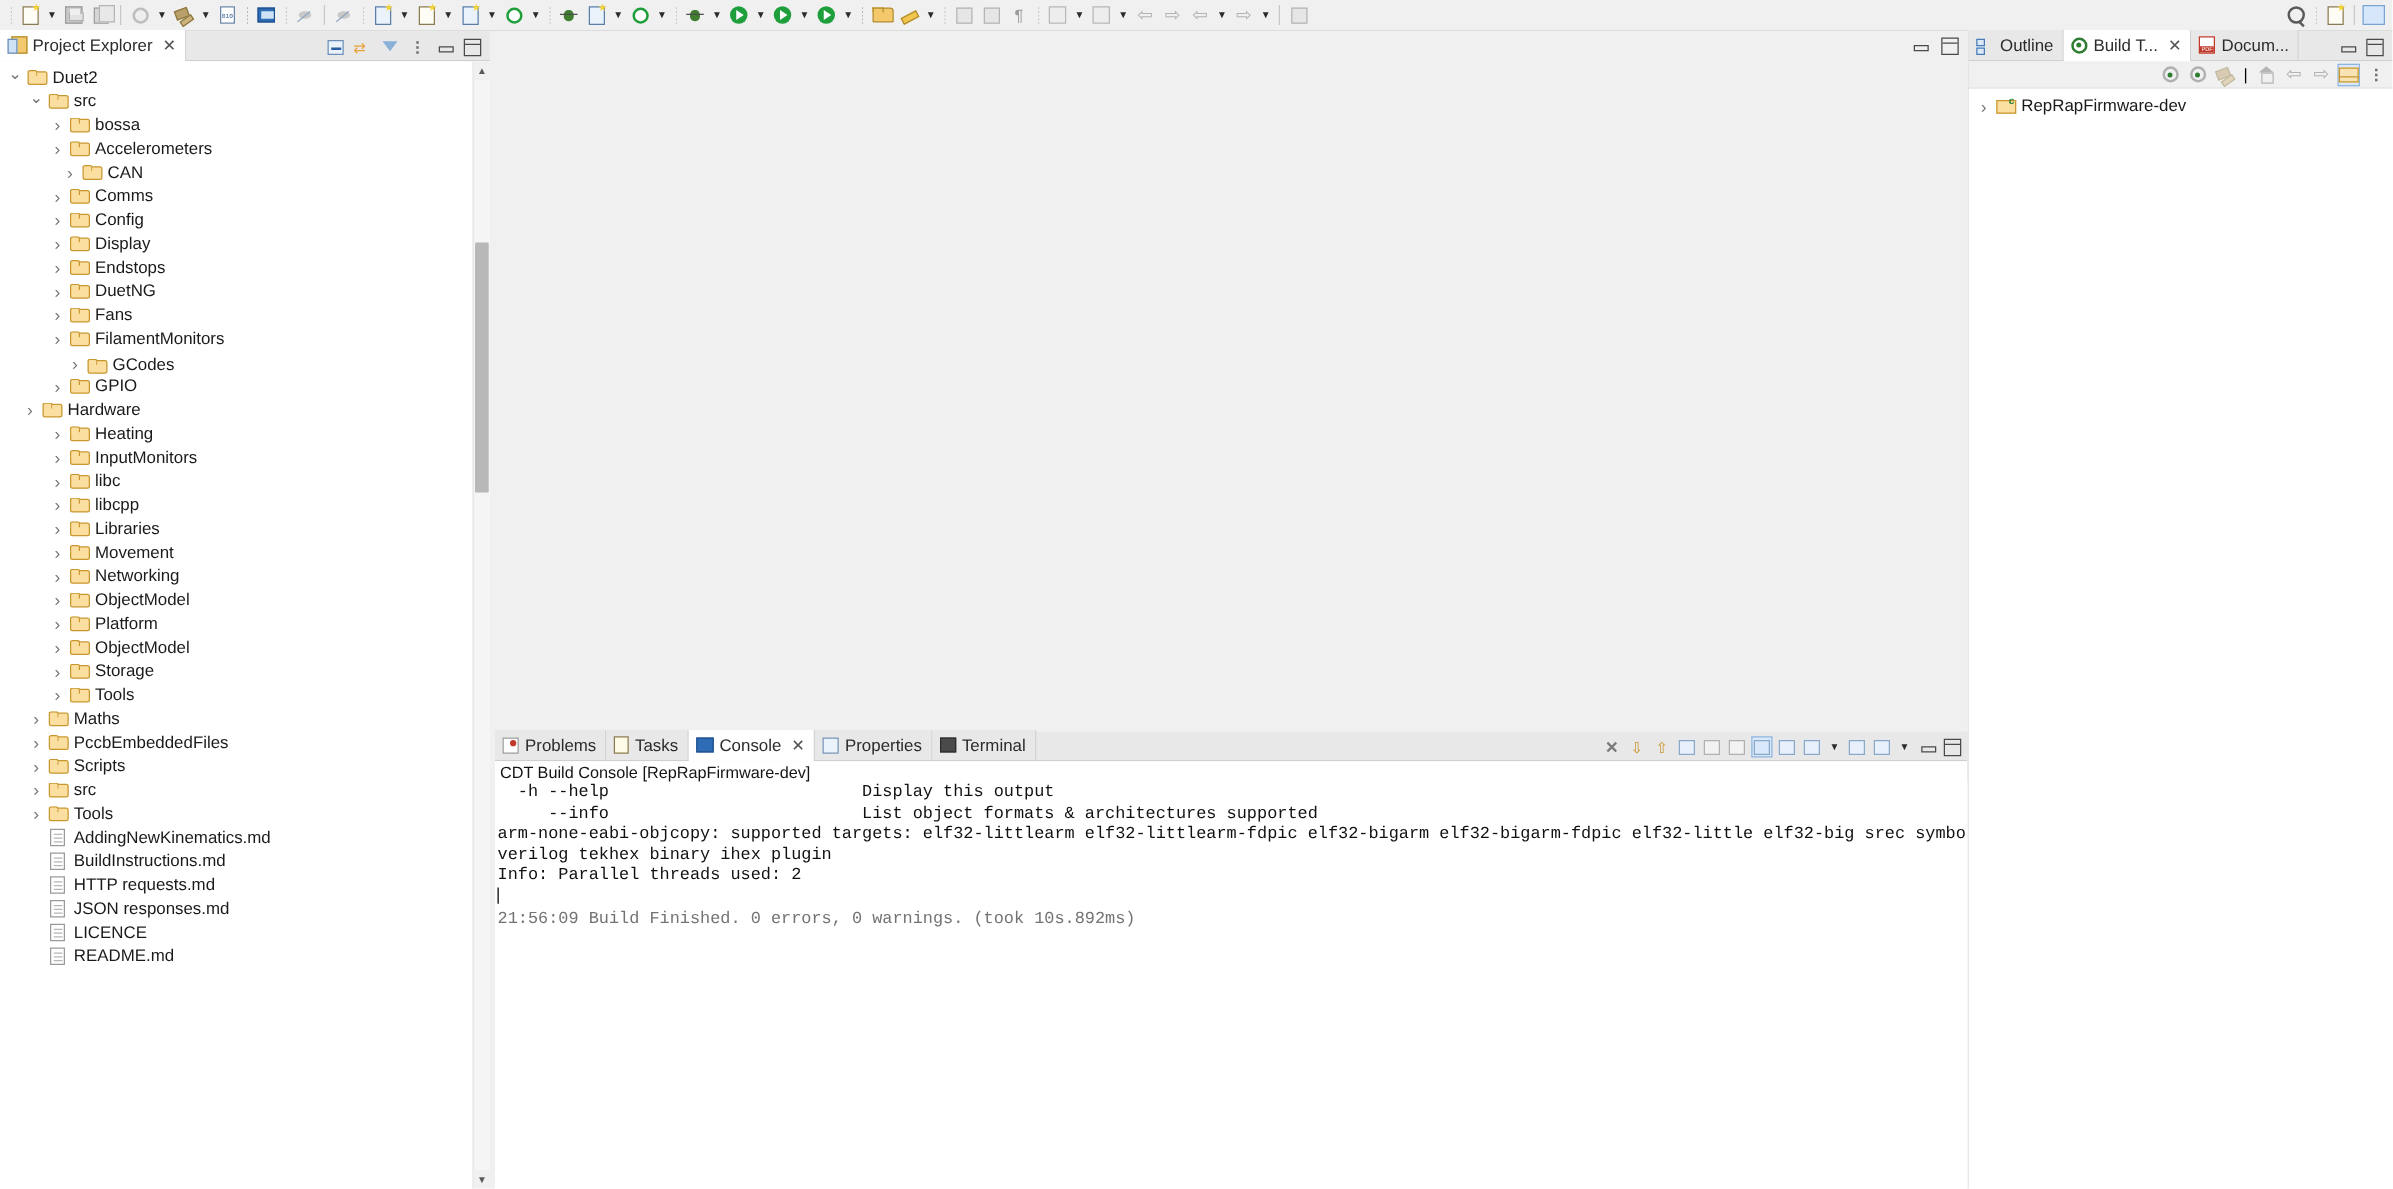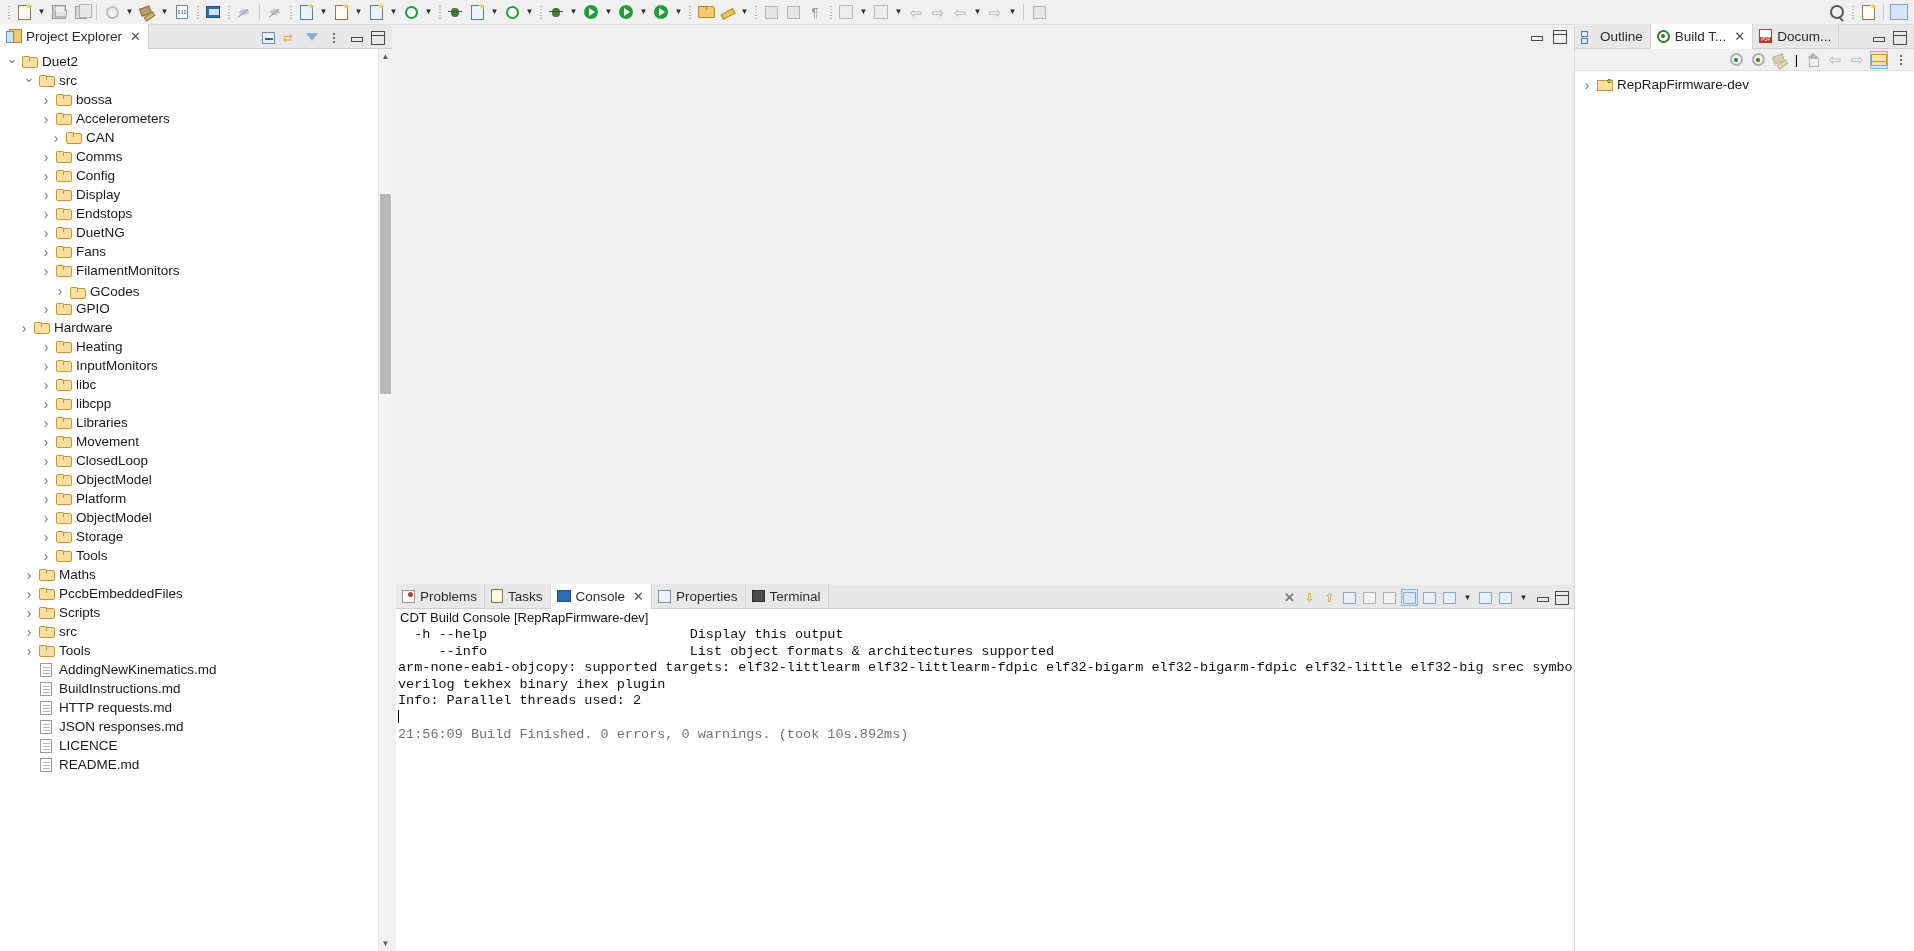--- a/index.html
+++ b/index.html
@@ -543,21 +543,21 @@
             <span class="ticon">
               <span class="fold"></span>
             </span>
             <span class="tlabel">Movement</span>
           </div>
           <div class="tnode" style="padding-left: 38px;">
             <span class="twist closed"></span>
             <span class="ticon">
               <span class="fold"></span>
             </span>
-            <span class="tlabel">ClosedLoop</span>
+            <span class="tlabel">Networking</span>
           </div>
           <div class="tnode" style="padding-left: 38px;">
             <span class="twist closed"></span>
             <span class="ticon">
               <span class="fold"></span>
             </span>
             <span class="tlabel">ObjectModel</span>
           </div>
           <div class="tnode" style="padding-left: 38px;">
             <span class="twist closed"></span>

